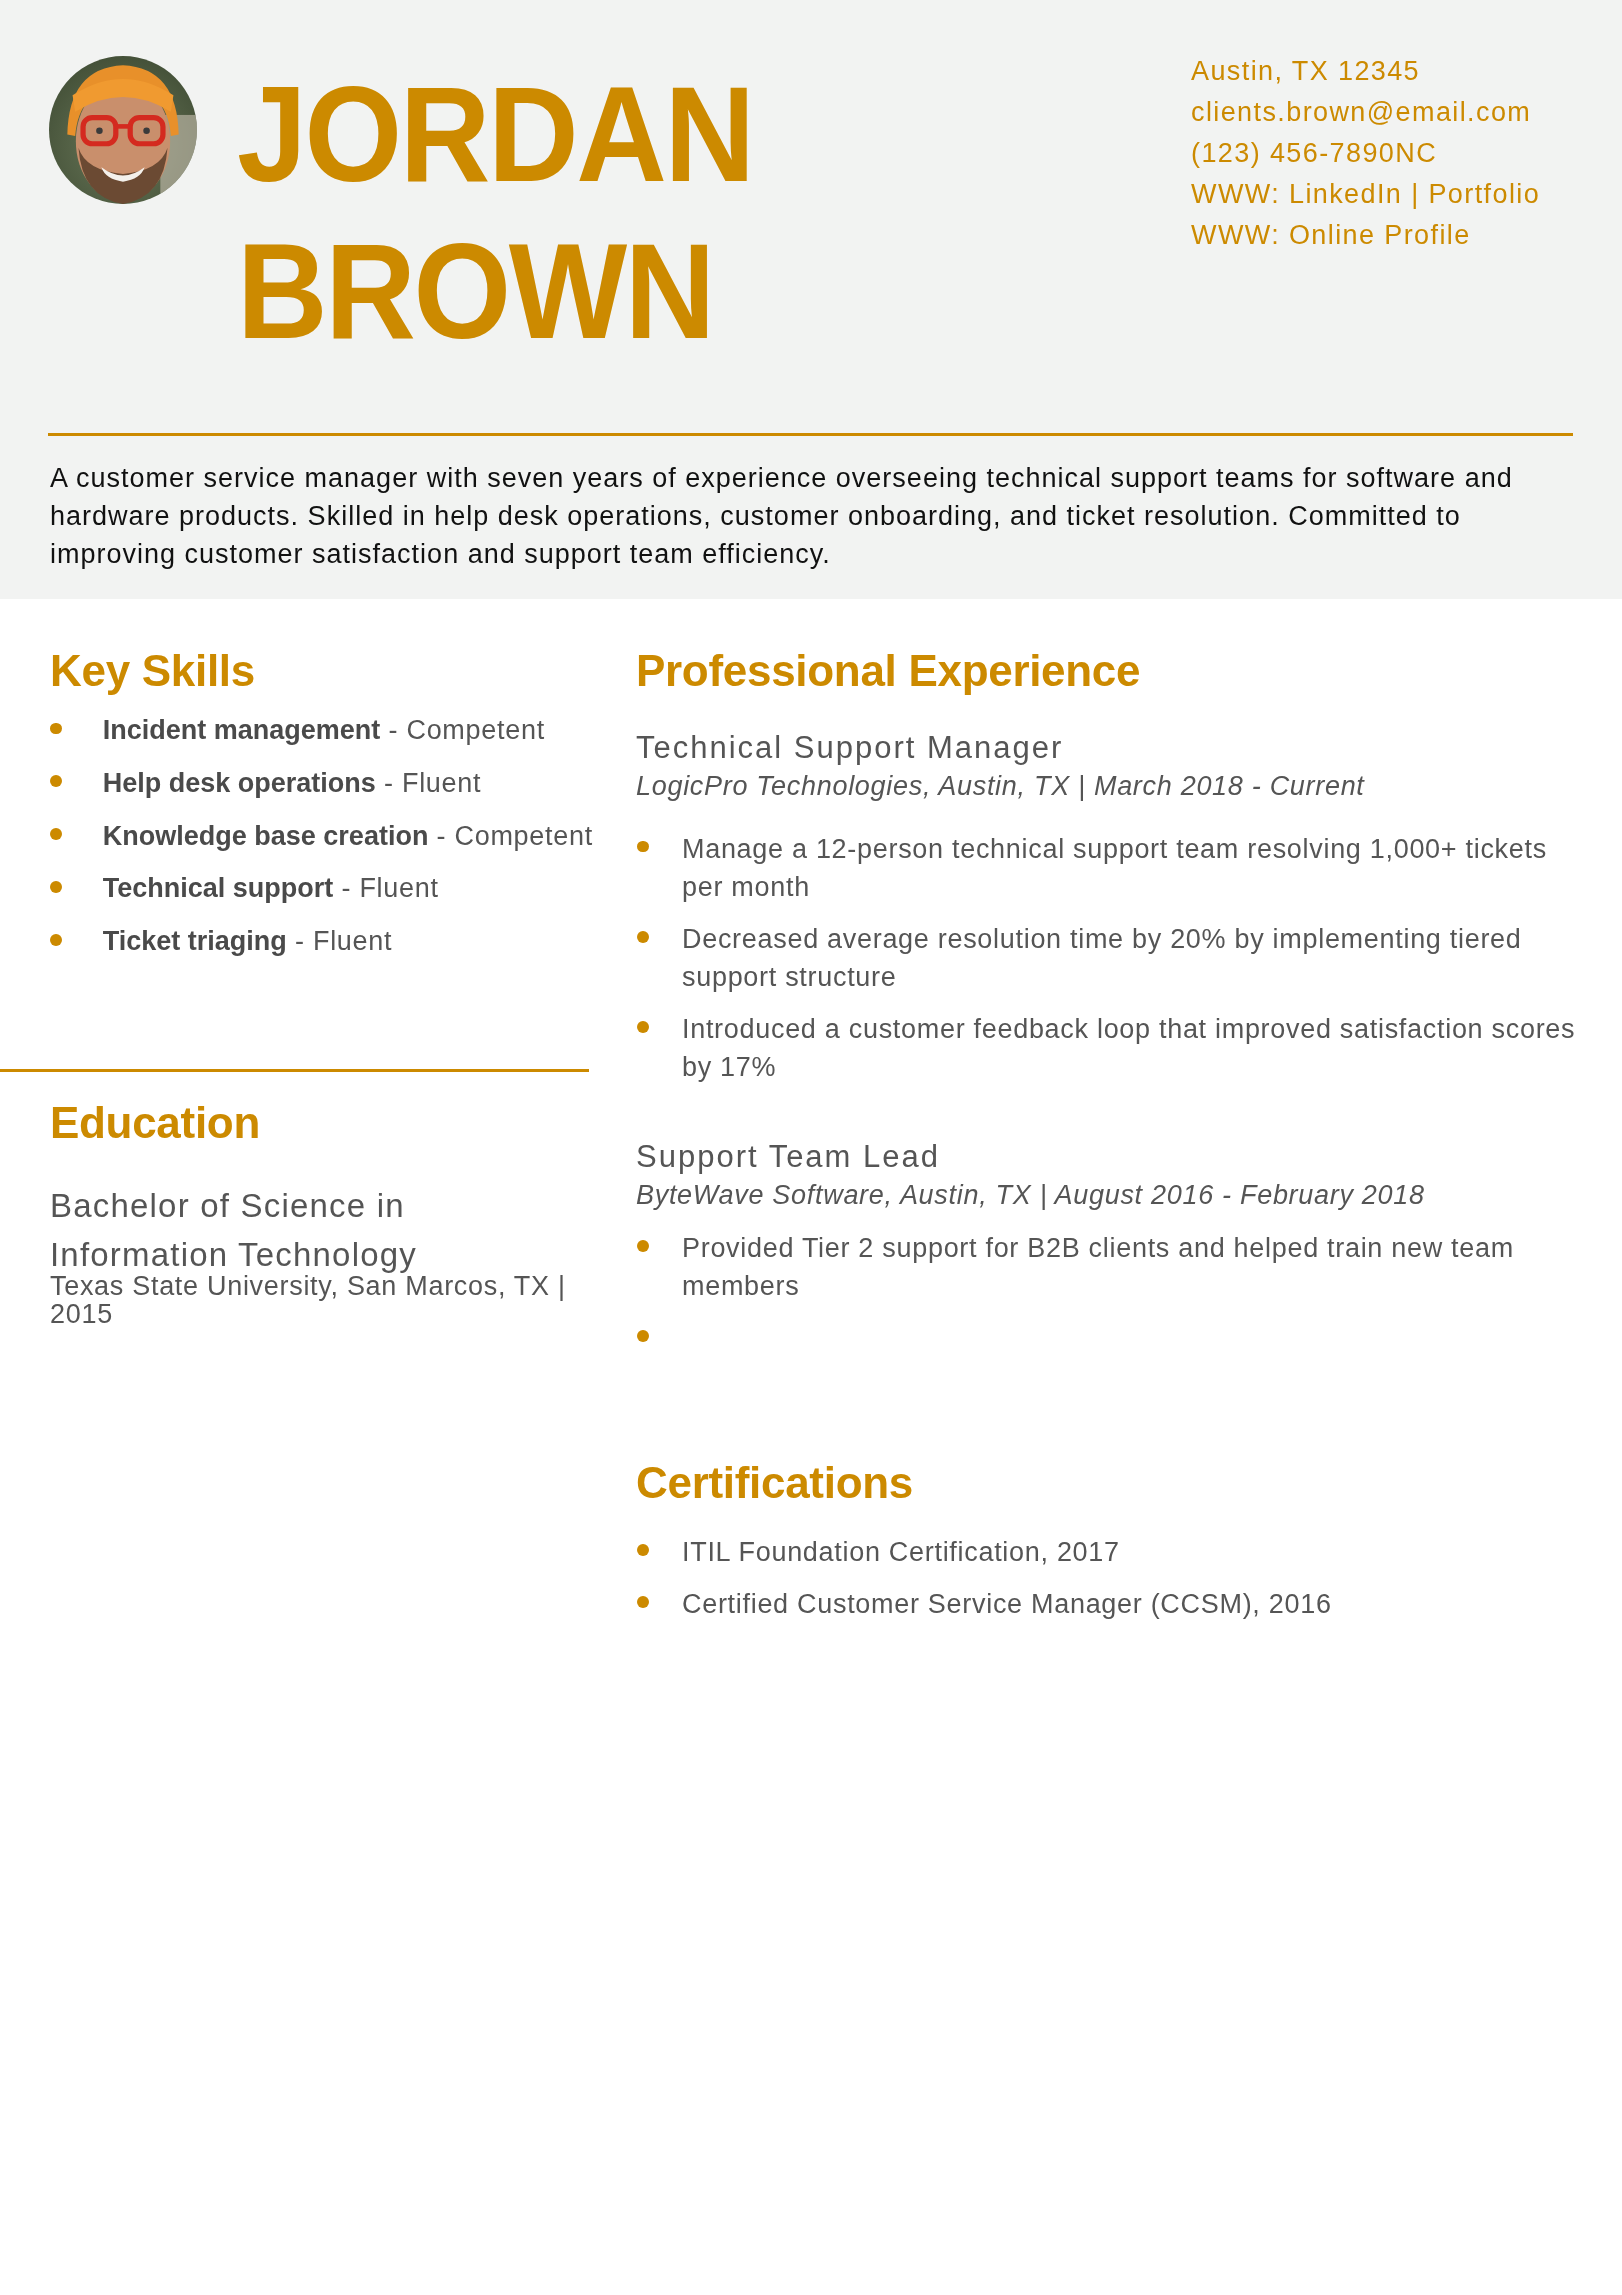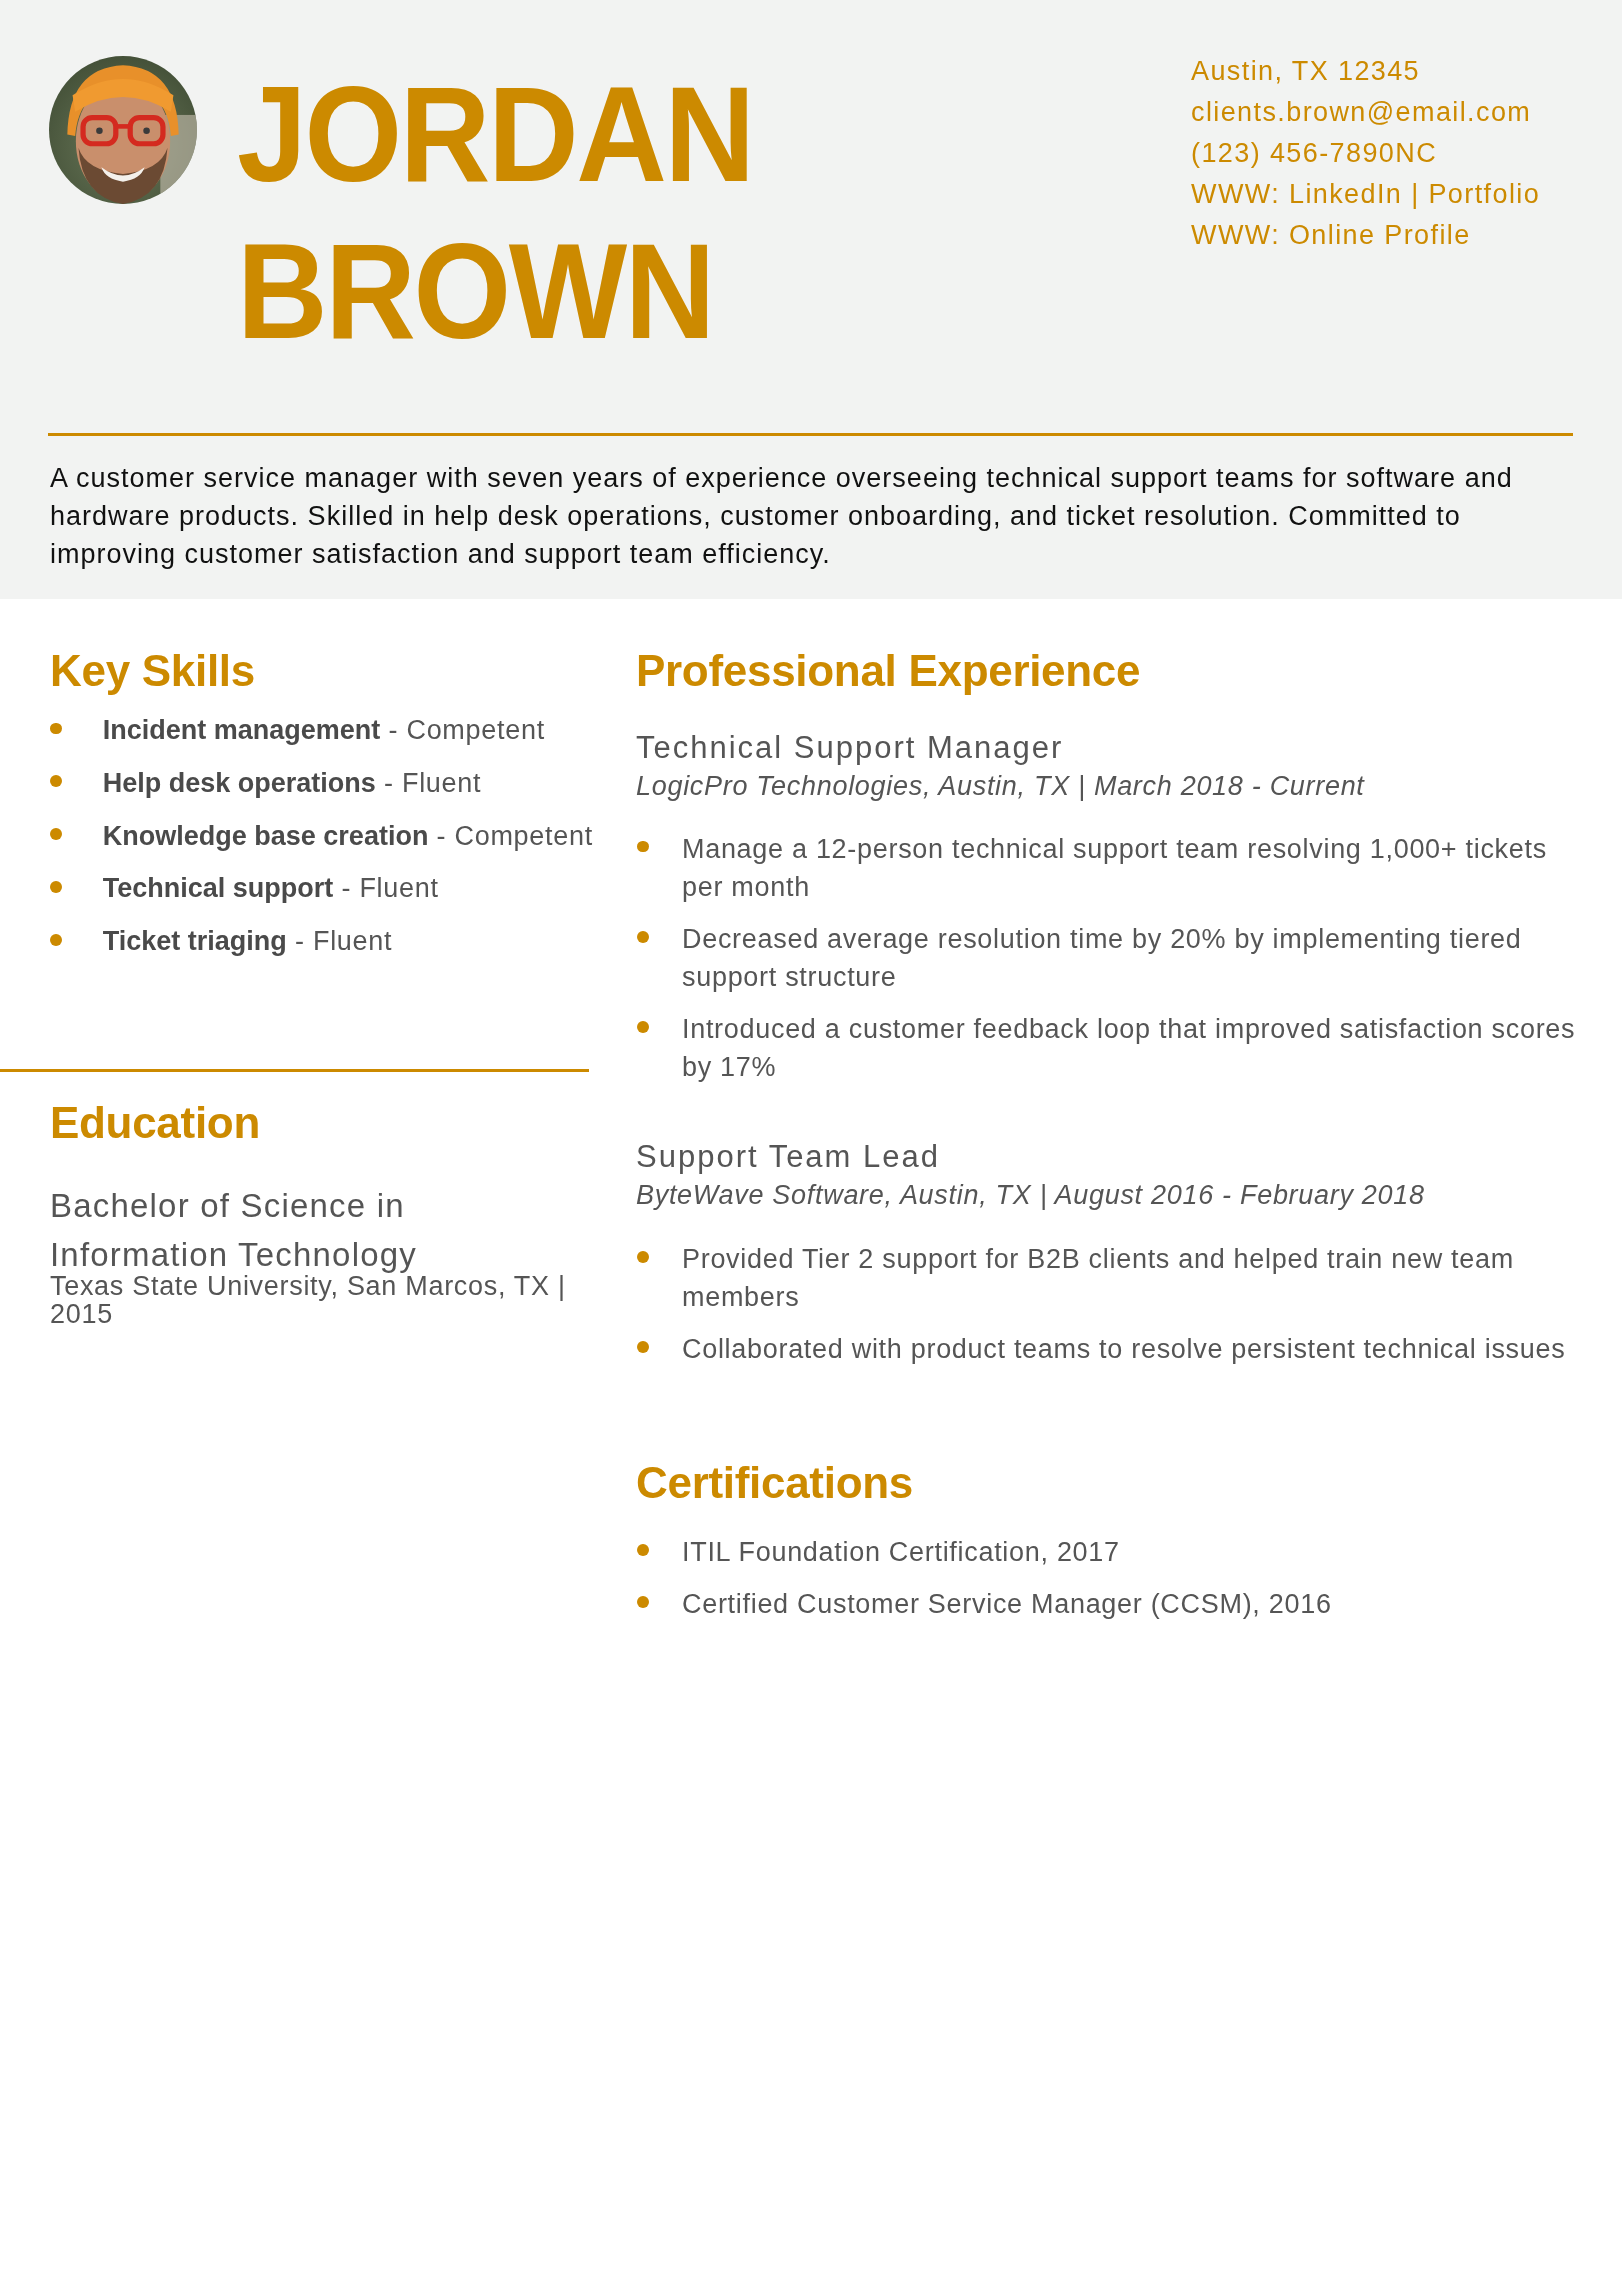--- a/index.html
+++ b/index.html
@@ -112,23 +112,23 @@
   <ul class="blist" style="margin-top:23.6px;">
     <li><span class="dot"></span><span>Manage a 12-person technical support team resolving 1,000+ tickets per month</span></li>
     <li><span class="dot"></span><span>Decreased average resolution time by 20% by implementing tiered support structure</span></li>
     <li><span class="dot"></span><span>Introduced a customer feedback loop that improved satisfaction scores by 17%</span></li>
   </ul>
 </div>
 
 <div class="abs right" style="top:1137px;">
   <div class="job-title">Support Team Lead</div>
   <div class="job-meta">ByteWave Software, Austin, TX | August 2016 - February 2018</div>
-  <ul class="blist" style="margin-top:25px;">
+  <ul class="blist" style="margin-top:14px;">
     <li><span class="dot"></span><span>Provided Tier 2 support for B2B clients and helped train new team members</span></li>
-    <li><span class="dot"></span><span>Collaborated with product teams to resolve persistent technical issues</span></li>
+    <li><span class="dot"></span></li>
   </ul>
 </div>
 
 <div class="abs h2" style="left:636px; top:1457px;">Certifications</div>
 <div class="abs right" style="top:1533px;">
   <ul class="blist">
     <li><span class="dot"></span><span>ITIL Foundation Certification, 2017</span></li>
     <li><span class="dot"></span><span>Certified Customer Service Manager (CCSM), 2016</span></li>
   </ul>
 </div>

